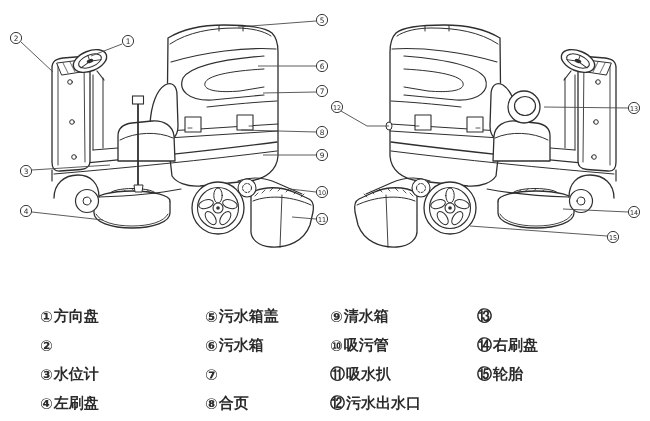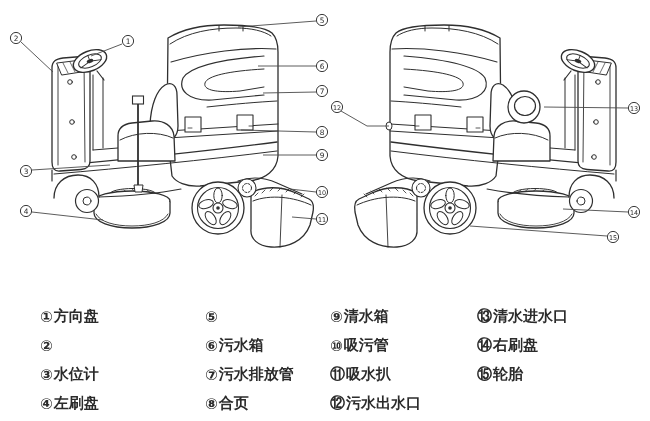--- a/index.html
+++ b/index.html
@@ -223,28 +223,28 @@
           <span>水位计</span>
         </div>
         <div class="legend-item">
           <span class="num">④</span>
           <span>左刷盘</span>
         </div>
       </div>
       <div class="legend-col" style="left: 205px;">
         <div class="legend-item">
           <span class="num">⑤</span>
+          <span>污水箱盖</span>
         </div>
         <div class="legend-item">
           <span class="num">⑥</span>
           <span>污水箱</span>
         </div>
         <div class="legend-item">
           <span class="num">⑦</span>
-          <span>污水排放管</span>
         </div>
         <div class="legend-item">
           <span class="num">⑧</span>
           <span>合页</span>
         </div>
       </div>
       <div class="legend-col" style="left: 330px;">
         <div class="legend-item">
           <span class="num">⑨</span>
           <span>清水箱</span>
@@ -258,21 +258,20 @@
           <span>吸水扒</span>
         </div>
         <div class="legend-item">
           <span class="num">⑫</span>
           <span>污水出水口</span>
         </div>
       </div>
       <div class="legend-col" style="left: 477px;">
         <div class="legend-item">
           <span class="num">⑬</span>
-          <span>清水进水口</span>
         </div>
         <div class="legend-item">
           <span class="num">⑭</span>
           <span>右刷盘</span>
         </div>
         <div class="legend-item">
           <span class="num">⑮</span>
           <span>轮胎</span>
         </div>
       </div>

